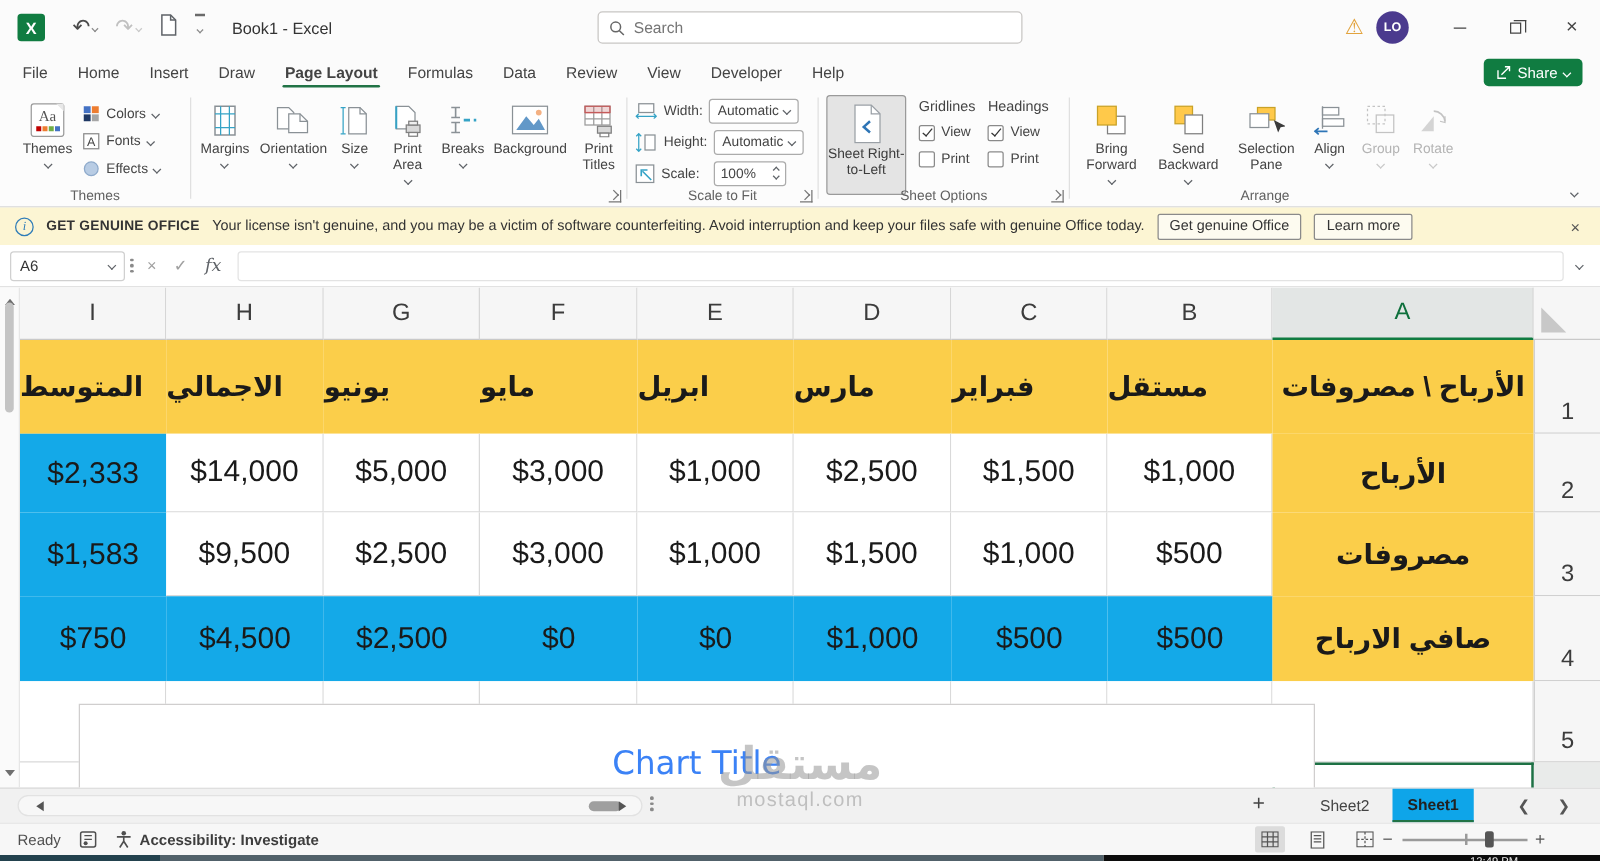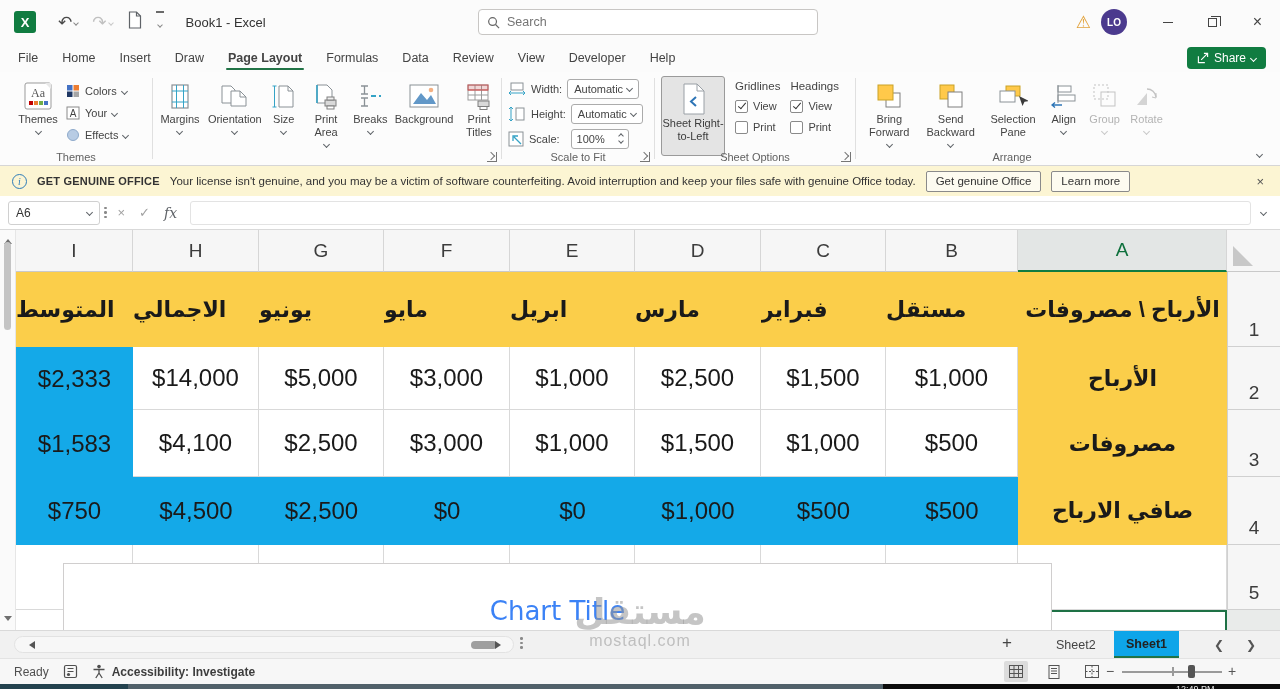--- a/index.html
+++ b/index.html
@@ -224,21 +224,21 @@
             <rect x="7.5" y="7.5" width="5.5" height="5.5" fill="#A6A6A6"></rect>
           </svg>
         <span>Colors</span>
           <span class="chv"></span>
       </div>
       <div class="smallrow">
         <svg width="14" height="14" viewBox="0 0 14 14">
             <rect x="1" y="1" width="12" height="12" fill="#fff" stroke="#8a8a8a"></rect>
             <text x="7" y="11" text-anchor="middle" font-size="10" fill="#444">A</text>
           </svg>
-        <span>Your</span>
+        <span>Fonts</span>
           <span class="chv"></span>
       </div>
       <div class="smallrow">
         <svg width="14" height="14" viewBox="0 0 14 14">
             <circle cx="7" cy="7" r="5.5" fill="#B8CCE4" stroke="#8EAACB"></circle>
           </svg>
         <span>Effects</span>
           <span class="chv"></span>
       </div>
     </div>
@@ -561,21 +561,21 @@
       <div class="cell cw w4" style="height:63px">$1,000</div>
       <div class="cell cw w5" style="height:63px">$2,500</div>
       <div class="cell cw w6" style="height:63px">$1,500</div>
       <div class="cell cw w7" style="height:63px">$1,000</div>
       <div class="cell cya w8" style="height:63px" dir="rtl">الأرباح</div>
       <div class="rowhdr wh" style="height:63px">2</div>
     </div>
 
     <div class="grow" style="height:67px">
       <div class="cell cb w0" style="height:67px">$1,583</div>
-      <div class="cell cw w1" style="height:67px">$4,100</div>
+      <div class="cell cw w1" style="height:67px">$9,500</div>
       <div class="cell cw w2" style="height:67px">$2,500</div>
       <div class="cell cw w3" style="height:67px">$3,000</div>
       <div class="cell cw w4" style="height:67px">$1,000</div>
       <div class="cell cw w5" style="height:67px">$1,500</div>
       <div class="cell cw w6" style="height:67px">$1,000</div>
       <div class="cell cw w7" style="height:67px">$500</div>
       <div class="cell cya w8" style="height:67px" dir="rtl">مصروفات</div>
       <div class="rowhdr wh" style="height:67px">3</div>
     </div>
 

